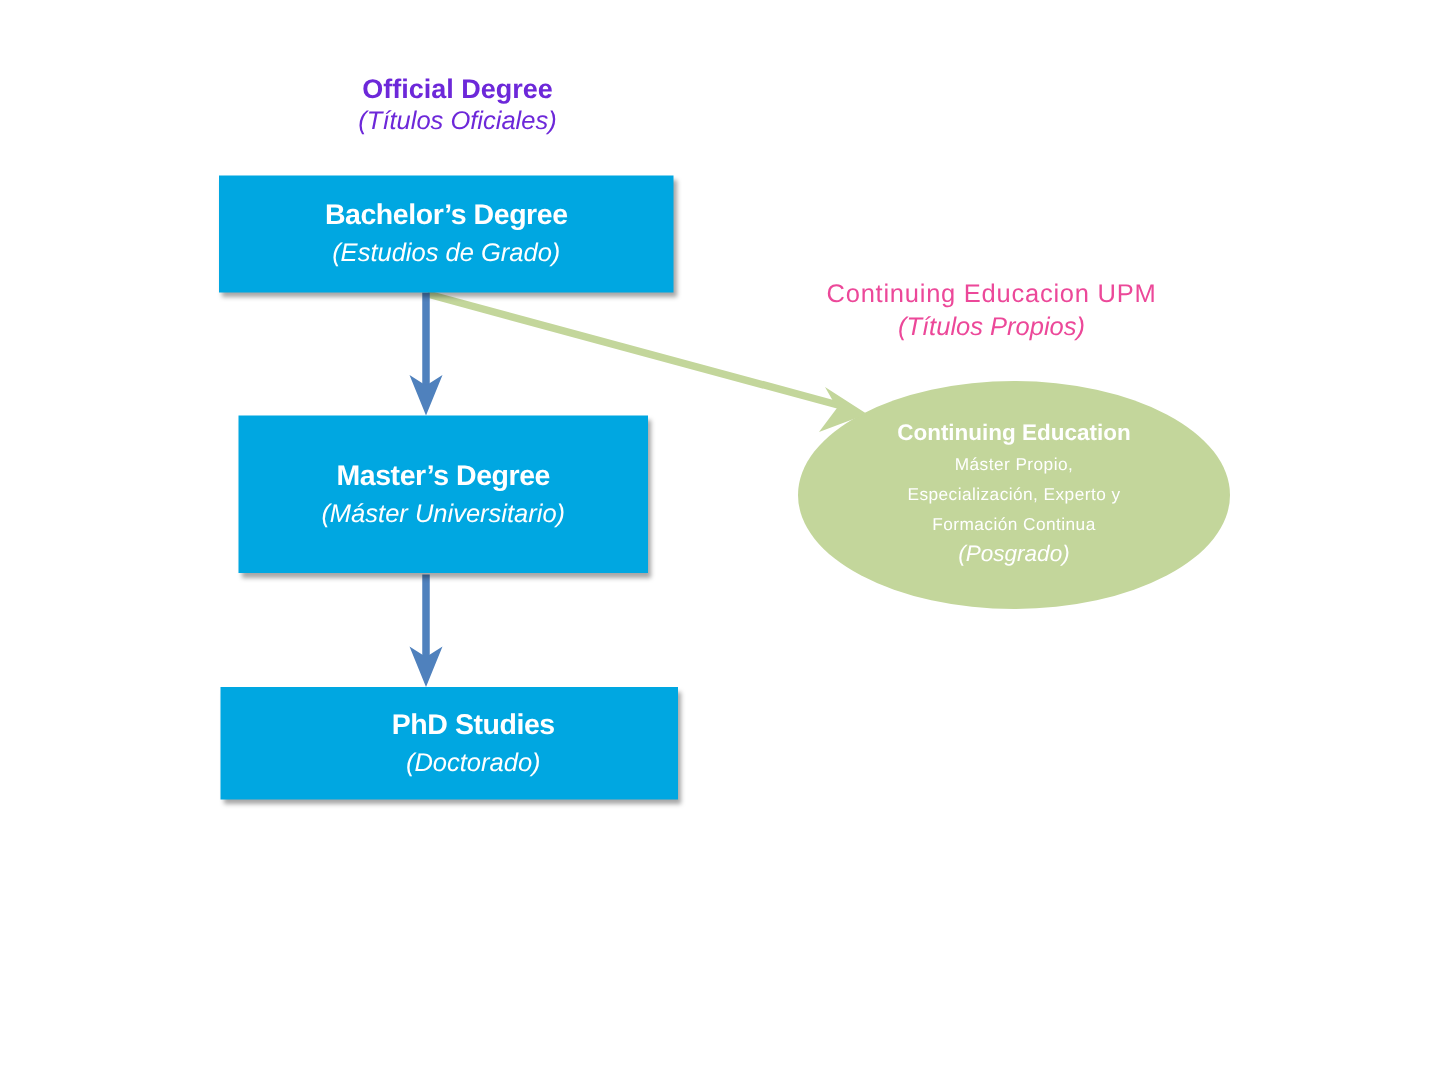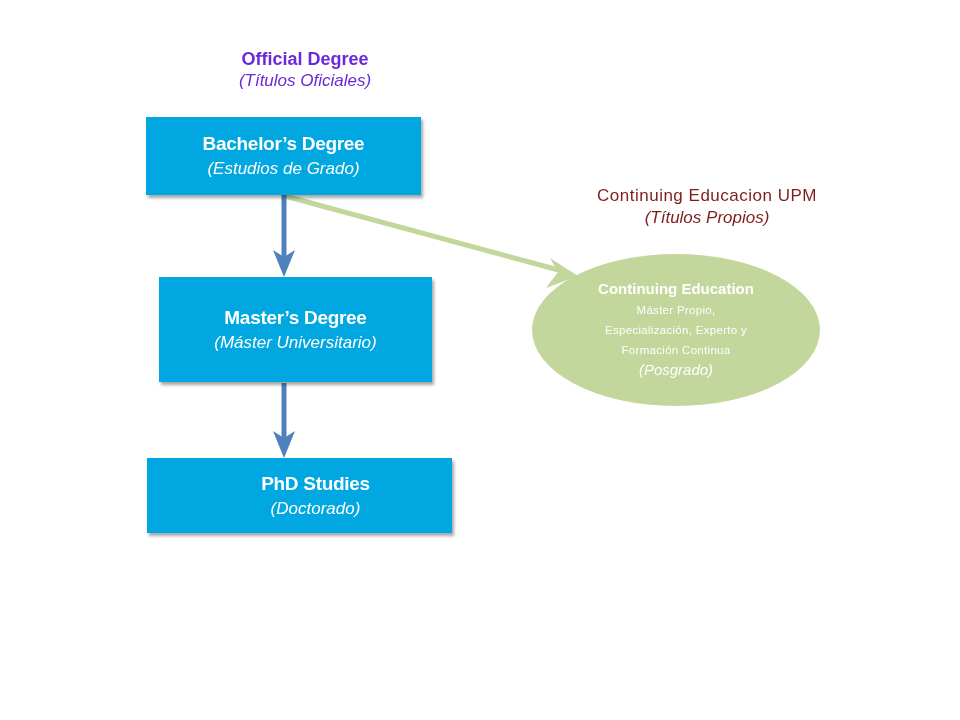--- a/index.html
+++ b/index.html
@@ -3,28 +3,28 @@
   <meta charset="utf-8">
   <style>
     html, body { margin:0; padding:0; }
     body { width:960px; height:720px; background:#ffffff; position:relative; overflow:hidden;
            font-family:"Liberation Sans", sans-serif; }
     .abs { position:absolute; }
     .header { text-align:center; }
     .header .t { font-weight:bold; font-size:18px; line-height:22px; }
     .header .s { font-style:italic; font-size:17px; line-height:22px; }
     #official-header { left:190px; top:48px; width:230px; color:#6d28d9; }
-    #ce-header { left:562px; top:185px; width:290px; color:#7f1d1d; }
+    #ce-header { left:516px; top:185px; width:290px; color:#ec4899; }
     #ce-header .t { font-weight:normal; font-size:17px; letter-spacing:0.5px; }
     .box { position:absolute; background:#00a7e1; color:#ffffff; text-align:center;
            box-shadow: 2px 3px 3px rgba(0,0,0,0.35); display:flex; flex-direction:column;
            justify-content:center; align-items:center; }
     .box .t { font-weight:bold; font-size:19px; line-height:26px; letter-spacing:-0.3px; }
     .box .s { font-style:italic; font-size:17px; line-height:24px; }
-    #bachelor-box { left:146px; top:117px; width:275px; height:78px; }
+    #bachelor-box { left:146px; top:117px; width:303px; height:78px; }
     #master-box { left:147px; top:277px; width:273px; height:105px;margin-left:12px; }
     #phd-box { left:147px; top:458px; width:273px; height:75px;padding-left:32px; }
     svg#connectors { position:absolute; left:0; top:0; }
     #ce-text { left:560px; top:266px; width:232px; text-align:center; color:#ffffff;margin-top:12px; }
     #ce-text .t { font-weight:bold; font-size:15px; line-height:22px; }
     #ce-text .l { font-size:11.5px; line-height:20px; letter-spacing:0.3px; }
     #ce-text .s { font-style:italic; font-size:15px; line-height:20px; }
   </style>
 </head>
 <body>

